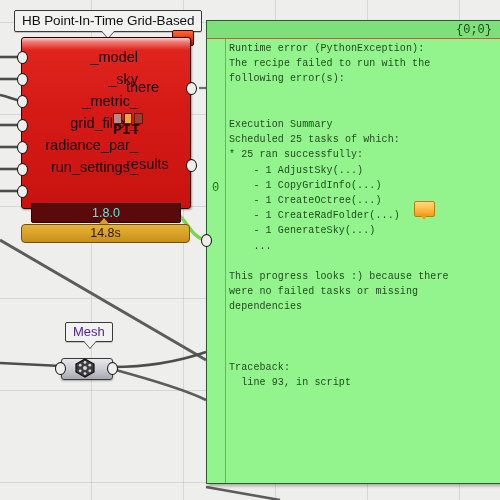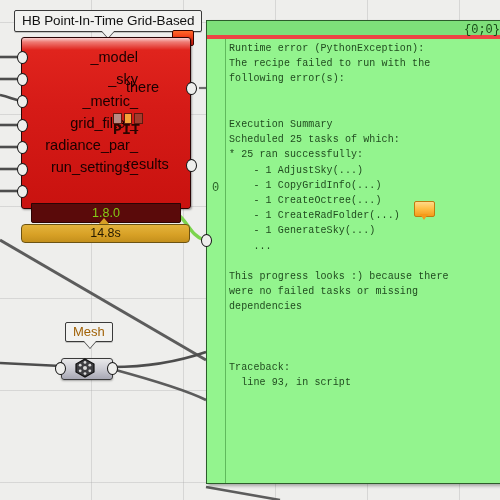--- a/index.html
+++ b/index.html
@@ -115,21 +115,21 @@
   
   .version-strip {
     position: absolute;
     left: 31px;
     top: 203px;
     width: 148px;
     height: 18px;
     background: #5a0a0a;
     border: 1px solid #2b0404;
     border-radius: 0 0 2px 2px;
-    color: #84cc16;
+    color: #5eead4;
     font-size: 12.5px;
     text-align: center;
     line-height: 18px;
   }
 
   
   .timer-bar {
     position: absolute;
     left: 21px;
     top: 224px;
@@ -196,27 +196,27 @@
     border: 1px solid #2c5c2b;
     box-shadow: 2px 2px 3px rgba(0,0,0,0.3);
     overflow: hidden;
   }
   .panel-header {
     position: absolute;
     left: 0; top: 0;
     width: 100%;
     height: 18px;
     background: #7ee07a;
-    border-bottom: 4px solid #ef4444;
+    border-bottom: 1px solid #ef4444;
     color: #184c17;
     font-family: "Liberation Mono", monospace;
     font-size: 12px;
     text-align: right;
     line-height: 18px;
-    padding-right: 0;
+    padding-right: 8px;
     box-sizing: border-box;
   }
   .panel-gutter {
     position: absolute;
     left: 0; top: 18px;
     width: 18px;
     bottom: 0;
     border-right: 1px solid #5fba5c;
   }
   .panel-gutter-idx {
@@ -263,21 +263,21 @@
   
   .mesh-title {
     position: absolute;
     left: 65px;
     top: 322px;
     background: #f2f2f0;
     border: 1px solid #3a3a3a;
     border-radius: 2px;
     padding: 1px 7px 2px 7px;
     font-size: 13px;
-    color: #a16207;
+    color: #4c1d95;
     box-shadow: 0 1px 0 rgba(0,0,0,0.18);
   }
   .mesh-title-tip {
     position: absolute;
     left: 84px;
     top: 341px;
     width: 0; height: 0;
     border-left: 6px solid transparent;
     border-right: 6px solid transparent;
     border-top: 7px solid #f2f2f0;

